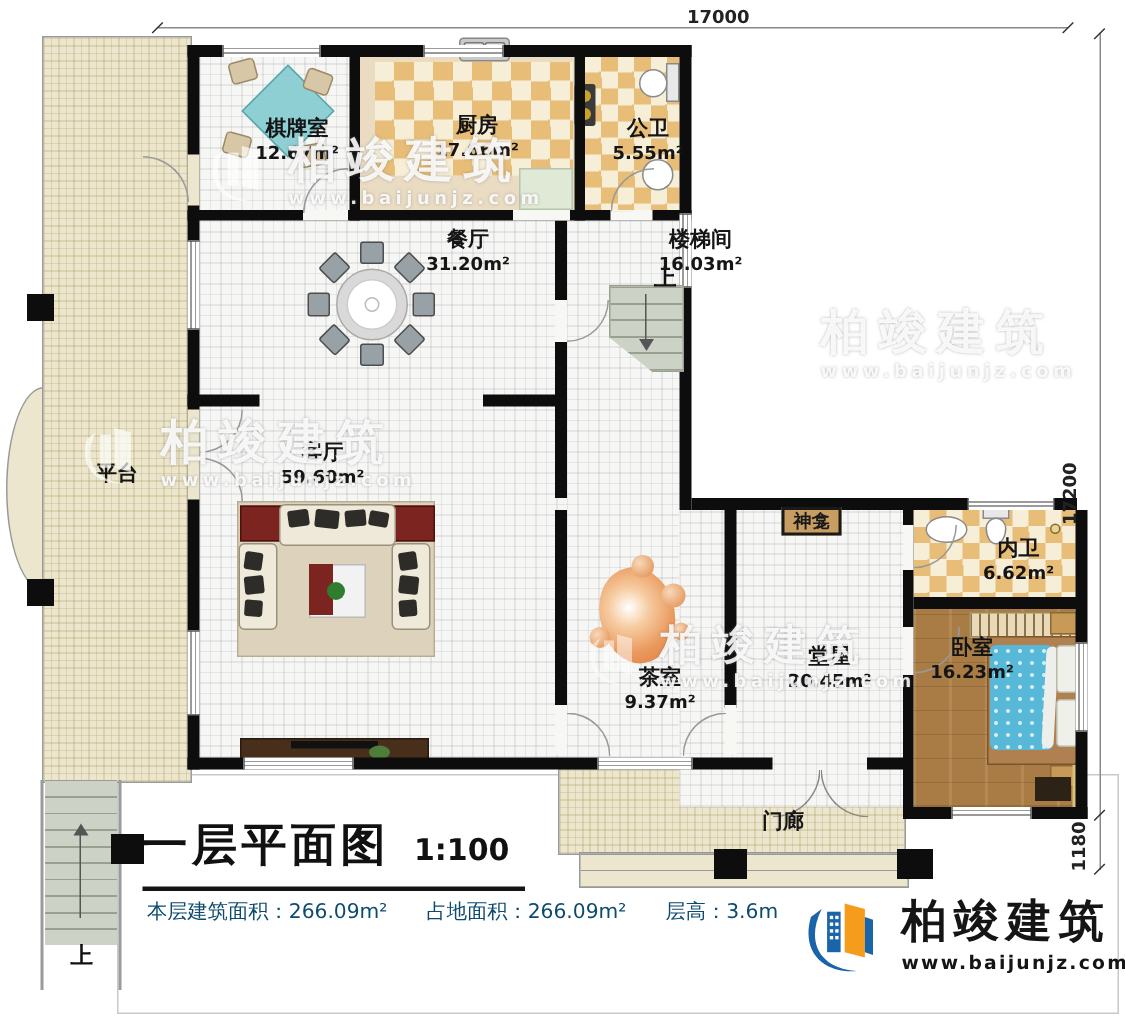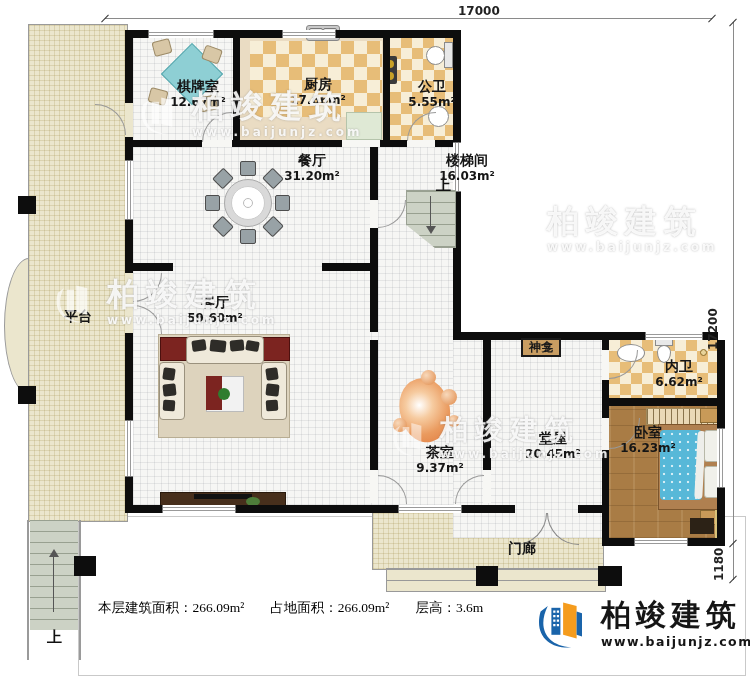--- a/index.html
+++ b/index.html
@@ -45,21 +45,21 @@
   .pillow{position:absolute;background:#2e2c28;border-radius:2px;}
   .fixture{position:absolute;background:#fff;border:1px solid #8a8a8a;}
   .wm{position:absolute;display:flex;align-items:center;gap:8px;pointer-events:none;}
   .wm-b{font-size:32px;font-weight:bold;letter-spacing:7px;color:rgba(255,255,255,.88);
         text-shadow:0 0 2px rgba(110,110,110,.5);line-height:1;}
   .wm-u{font-size:12px;font-weight:bold;letter-spacing:3px;color:rgba(255,255,255,.88);
         text-shadow:0 0 2px rgba(110,110,110,.5);margin-top:3px;}
   .title-row{position:absolute;left:95px;top:543px;border-bottom:3px solid #141414;padding:0 10px 7px 0;white-space:nowrap;}
   .title-main{font-size:30px;font-weight:bold;letter-spacing:3px;color:#111;}
   .title-scale{font-size:20px;font-weight:bold;margin-left:16px;color:#111;}
-  .sline{position:absolute;font-size:13.5px;color:#000000;white-space:nowrap;font-family:Liberation Serif, serif;}
+  .sline{position:absolute;font-size:13.5px;color:#0c4a6e;white-space:nowrap;}
   .sline span{margin-right:26px;}
   .logo-wrap{position:absolute;left:537px;top:597px;display:flex;align-items:center;gap:10px;}
   .logo-name{font-size:30px;font-weight:bold;letter-spacing:5px;line-height:1;color:#151515;}
   .logo-url{font-size:12.5px;font-weight:bold;letter-spacing:1.5px;margin-top:4px;color:#151515;}
   .chair{position:absolute;background:#98a2a6;border:1px solid #4d4d4d;border-radius:2px;}
   .qchair{position:absolute;background:#d8c7a6;border:1px solid #9c8a66;border-radius:3px;}
   .dot{position:absolute;border-radius:50%;}
 </style>
 </head>
 <body>
@@ -329,20 +329,23 @@
       <path d="M12 10 C0 34 10 54 38 56 C16 58 -4 44 4 16 Z" fill="rgba(255,255,255,.85)"></path>
       <rect x="16" y="12" width="10" height="30" fill="rgba(255,255,255,.85)"></rect>
       <polygon points="29,6 44,10 44,46 29,42" fill="rgba(255,255,255,.85)"></polygon>
     </svg>
     <div>
       <div class="wm-b" style="font-size:28px;">柏竣建筑</div>
       <div class="wm-u">www.baijunjz.com</div>
     </div>
   </div>
 
+  <div class="title-row">
+    <span class="title-main">一层平面图</span><span class="title-scale">1:100</span>
+  </div>
   <div class="sline" style="left:98px;top:599px;">
     <span>本层建筑面积：266.09m²</span><span>占地面积：266.09m²</span><span>层高：3.6m</span>
   </div>
 
   <div class="logo-wrap">
     <svg width="54" height="54" viewBox="0 0 60 60">
       <path d="M12 10 C0 34 10 54 38 56 C16 58 -4 44 4 16 Z" fill="#1a64aa"></path>
       <rect x="16" y="12" width="10" height="30" fill="#1a64aa"></rect>
       <rect x="18" y="15" width="2.5" height="2.5" fill="#fff"></rect>
         <rect x="22" y="15" width="2.5" height="2.5" fill="#fff"></rect>

